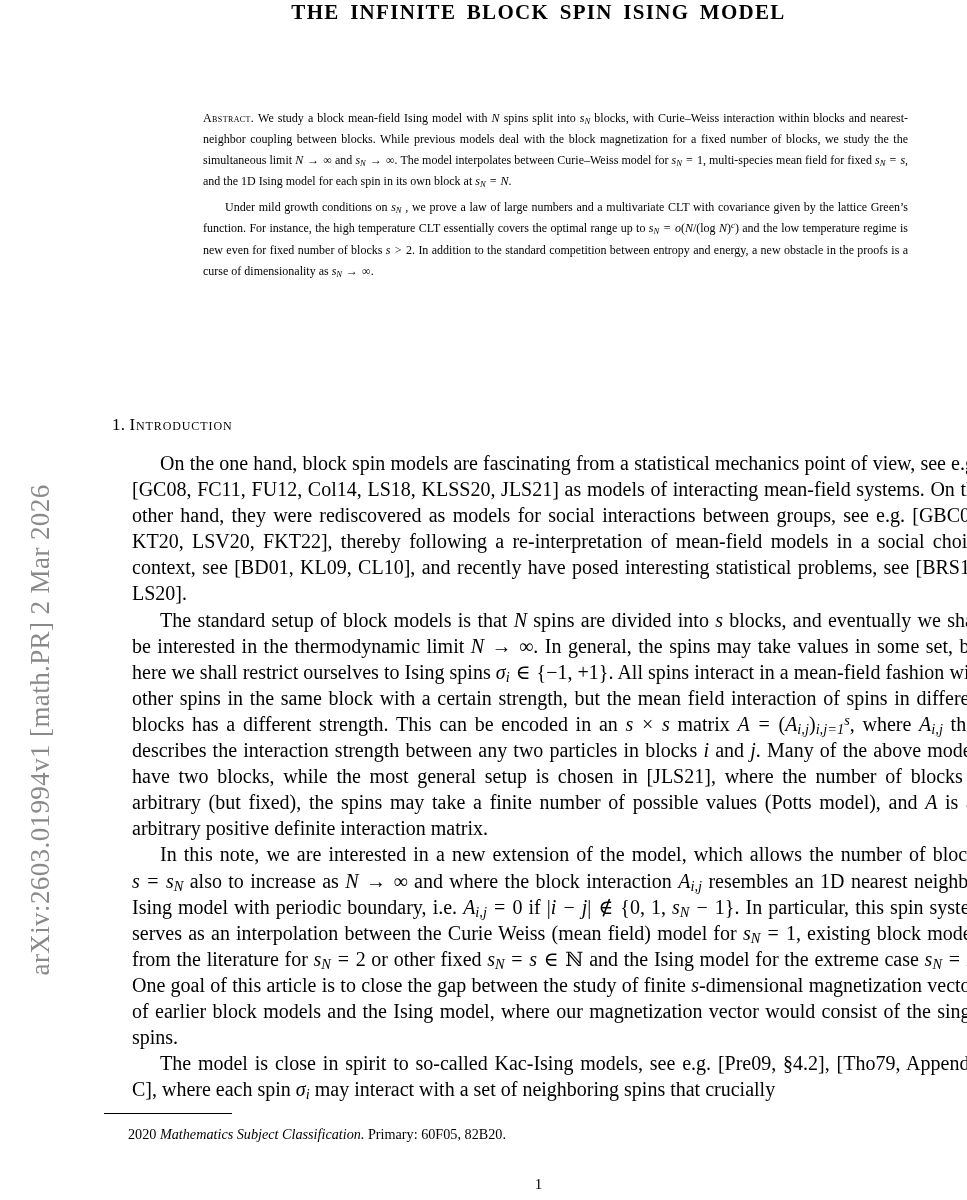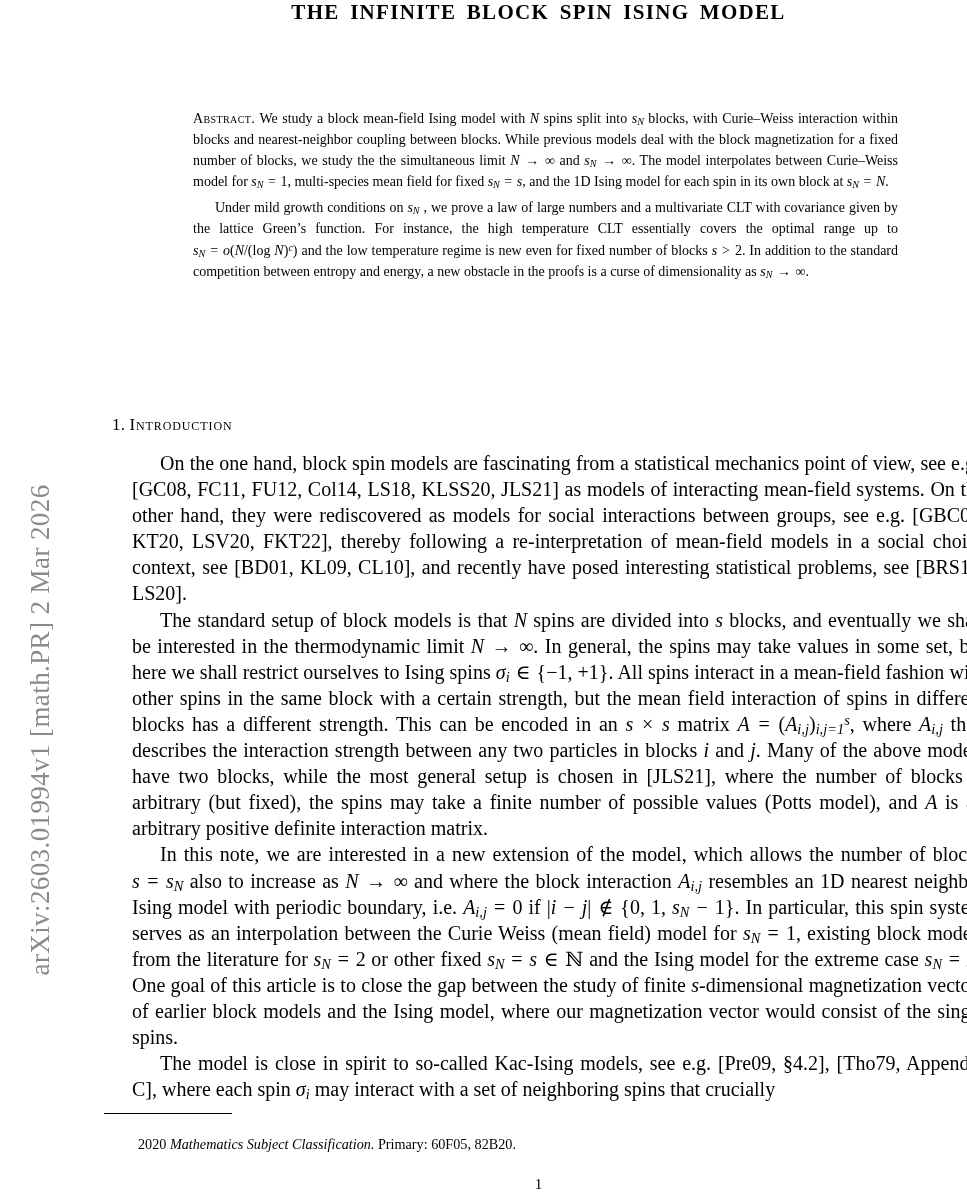--- a/index.html
+++ b/index.html
@@ -67,24 +67,24 @@
     width: 853px;
     text-align: center;
     font-size: 17.5px;
     letter-spacing: 0.6px;
     word-spacing: 2px;
   }
 
   
   .abstract {
     position: absolute;
-    left: 193px;
+    left: 203px;
     top: 108px;
     width: 705px;
-    font-size: 14px;
+    font-size: 12px;
     line-height: 21.1px;
     text-align: justify;
     text-justify: inter-word;
   }
   .abstract p { margin: 0; }
   .abstract p.first { text-indent: 0; }
   .abstract p.cont { text-indent: 22px; margin-top: 5px; }
   .sc {
     font-variant: small-caps;
     letter-spacing: 0.4px;
@@ -133,21 +133,21 @@
   }
   .footnotes {
     position: absolute;
     left: 104px;
     top: 1120px;
     width: 861px;
     font-size: 14.2px;
     line-height: 20.4px;
     text-align: justify;
   }
-  .footnotes p { margin: 14px; text-indent: 20px; }
+  .footnotes p { margin: 4px; text-indent: 20px; }
   .footnotes p + p { margin-top: 1px; }
   .footnotes .it { font-style: italic; }
 
   .page-number {
     position: absolute;
     left: 112px;
     top: 1176px;
     width: 853px;
     text-align: center;
     font-size: 15px;

